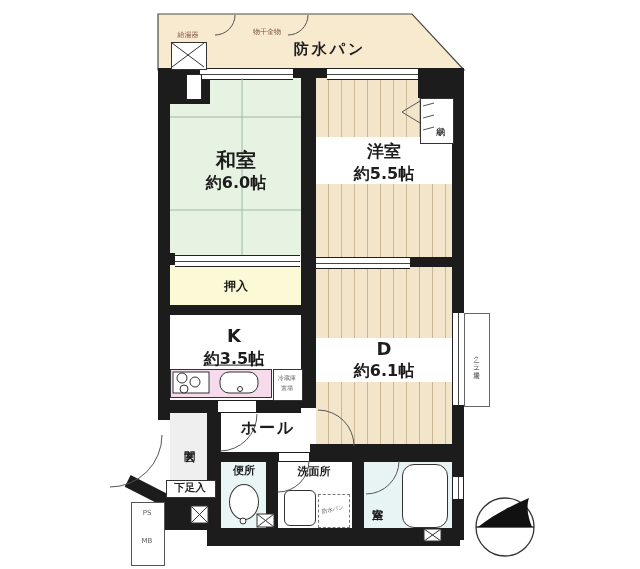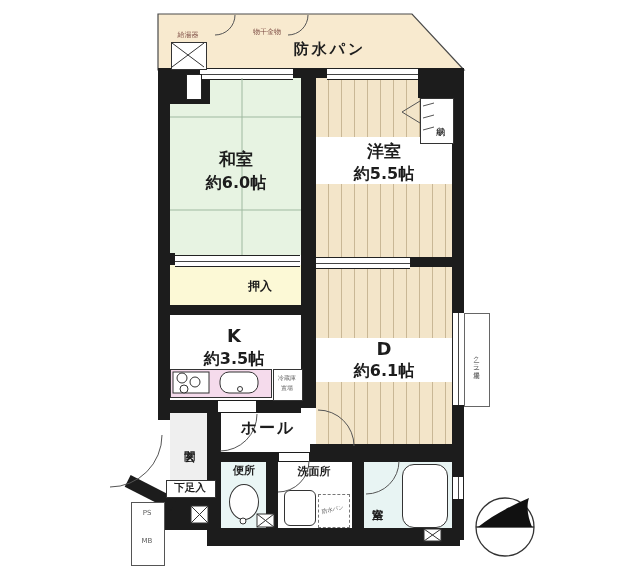--- a/index.html
+++ b/index.html
@@ -161,31 +161,31 @@
       <circle cx="505" cy="527" r="29" fill="#fff" stroke="#333" stroke-width="1.3"></circle>
       <line x1="476" y1="527" x2="534" y2="527" stroke="#333" stroke-width="1.3"></line>
       <path d="M478 527 L532 527 C528 517 526 507 529 498 C510 506 492 516 478 527 Z" fill="#111"></path>
     </g>
   </svg>
 
   <div class="lbl" style="left:330px;top:50px;font-size:15px;letter-spacing:3px;font-weight:600;">防水パン</div>
   <div class="lbl" style="left:188px;top:36px;font-size:7px;color:#7b4a42;">給湯器</div>
   <div class="lbl" style="left:267px;top:33px;font-size:7px;color:#7b4a42;">物干金物</div>
 
-  <div class="lbl" style="left:236px;top:160px;font-size:17px;font-weight:600;">和室</div>
+  <div class="lbl" style="left:236px;top:160px;font-size:20px;font-weight:600;">和室</div>
   <div class="lbl" style="left:236px;top:183px;font-size:16px;font-weight:600;">約6.0帖</div>
 
   <div class="lbl" style="left:384px;top:152px;font-size:17px;font-weight:600;">洋室</div>
   <div class="lbl" style="left:384px;top:174px;font-size:16px;font-weight:600;">約5.5帖</div>
 
   <div class="lbl vert" style="left:440px;top:120px;font-size:9px;">収納</div>
-  <div class="lbl" style="left:236px;top:286px;font-size:12px;font-weight:600;margin-left:24px;">押入</div>
+  <div class="lbl" style="left:236px;top:286px;font-size:12px;font-weight:600;">押入</div>
 
   <div class="lbl" style="left:234px;top:336px;font-size:18px;font-weight:600;">K</div>
-  <div class="lbl" style="left:234px;top:359px;font-size:16px;font-weight:600;">約3.5帖</div>
+  <div class="lbl" style="left:234px;top:359px;font-size:16px;font-weight:600;text-decoration:underline;">約3.5帖</div>
 
   <div class="lbl" style="left:384px;top:349px;font-size:18px;font-weight:600;">D</div>
   <div class="lbl" style="left:384px;top:371px;font-size:16px;font-weight:600;">約6.1帖</div>
 
   <div class="lbl tiny" style="left:287px;top:378px;font-size:6px;">冷蔵庫</div>
   <div class="lbl tiny" style="left:287px;top:388px;font-size:6px;">置場</div>
   <div class="lbl vert tiny" style="left:476px;top:359px;font-size:6.5px;">クーラー置場</div>
 
   <div class="lbl" style="left:268px;top:428px;font-size:16px;letter-spacing:2px;font-weight:600;">ホール</div>
   <div class="lbl vert" style="left:189px;top:442px;font-size:11px;font-weight:600;">玄関</div>

